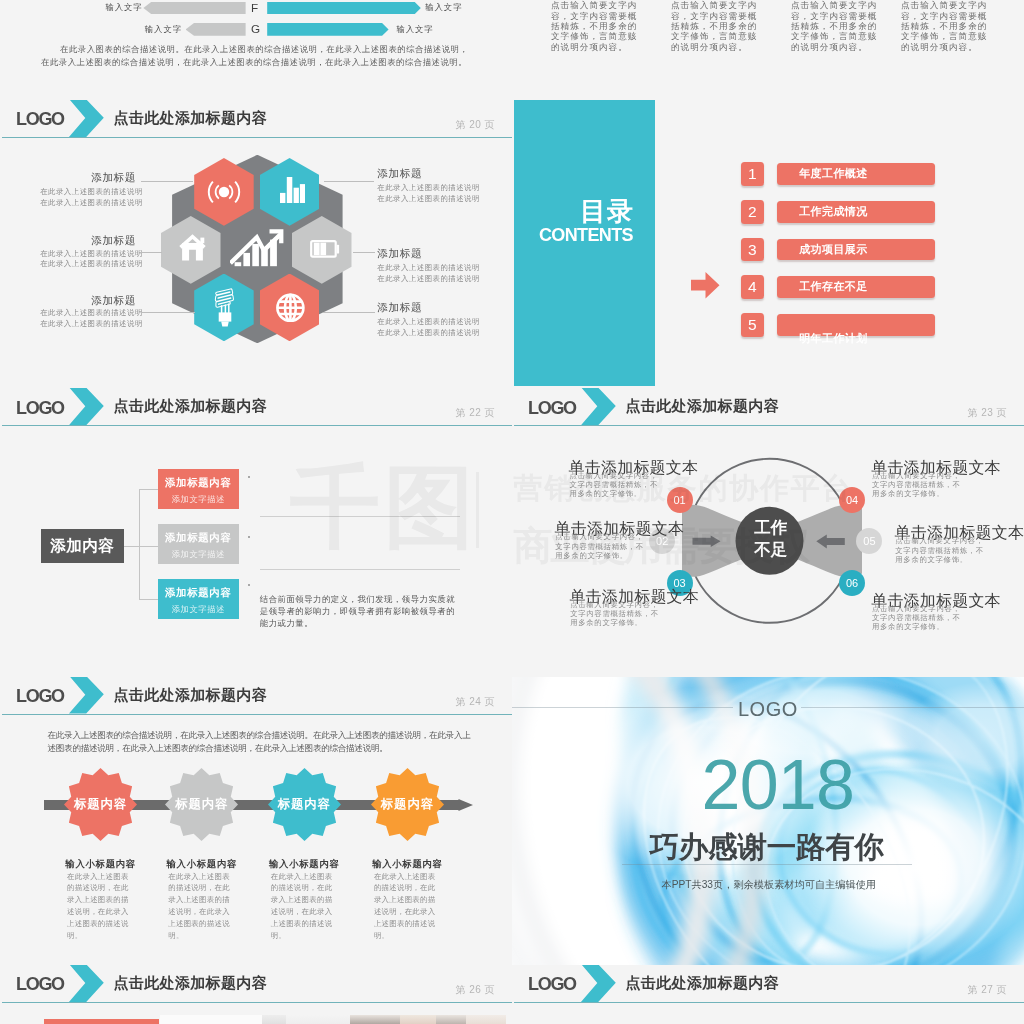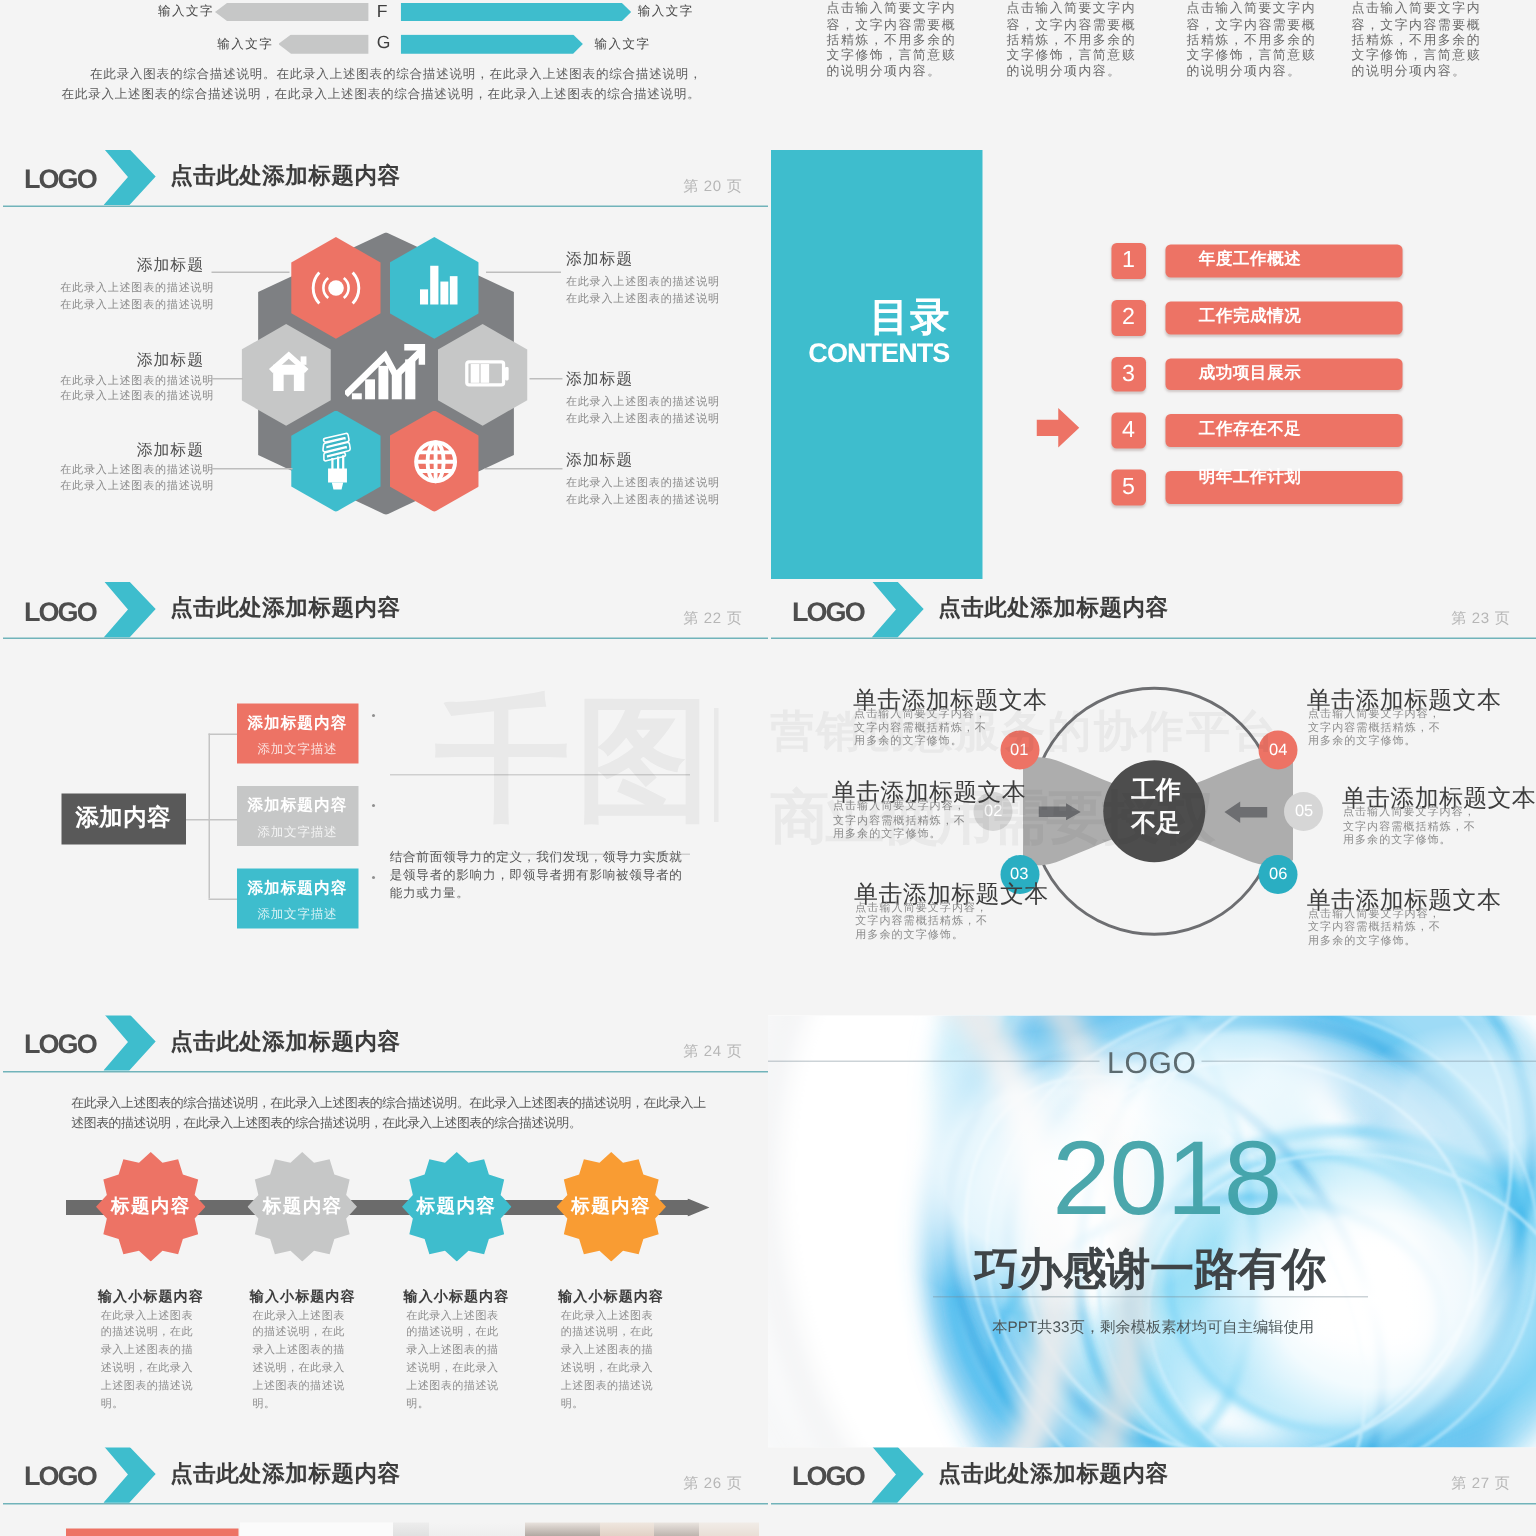--- a/index.html
+++ b/index.html
@@ -211,21 +211,21 @@
   <div class="cnum" style="left:228.6px;top:138px">3</div>
   <div class="cbar" style="left:265.2px;top:138.9px;width:158.2px"></div>
   <div class="cbartext" style="left:287.2px;top:138.9px">成功项目展示</div>
 
   <div class="cnum" style="left:228.6px;top:175.6px">4</div>
   <div class="cbar" style="left:265.2px;top:176.5px;width:158.2px"></div>
   <div class="cbartext" style="left:287.2px;top:176.5px">工作存在不足</div>
 
   <div class="cnum" style="left:228.6px;top:213.2px">5</div>
   <div class="cbar" style="left:265.2px;top:214.1px;width:158.2px"></div>
-  <div class="cbartext" style="left:287.2px;top:208px">明年工作计划</div>
+  <div class="cbartext" style="left:287.2px;top:228px">明年工作计划</div>
 </div>
 
 <div class="slide" style="left:0;top:388.2px">
   <div class="hdr">
     <span class="hdr-logo">LOGO</span>
     <span class="hdr-chev"></span>
     <span class="hdr-title">点击此处添加标题内容</span>
     <span class="hdr-page">第 22 页</span>
   </div>
 
@@ -250,21 +250,21 @@
     <i>添加文字描述</i>
   </div>
 
   <div class="t22bullet" style="left:247.5px;top:87.5px"></div>
   <div class="t22rule" style="left:259.8px;top:128px;width:200px"></div>
 
   <div class="t22bullet" style="left:247.5px;top:147.8px"></div>
   <div class="t22rule" style="left:259.8px;top:180.8px;width:200px"></div>
 
   <div class="t22bullet" style="left:247.5px;top:195.4px"></div>
-  <div class="t22para" style="left:259.8px;top:178px">结合前面领导力的定义，我们发现，领导力实质就是领导者的影响力，即领导者拥有影响被领导者的能力或力量。</div>
+  <div class="t22para" style="left:259.8px;top:206px">结合前面领导力的定义，我们发现，领导力实质就是领导者的影响力，即领导者拥有影响被领导者的能力或力量。</div>
 </div>
 
 <div class="slide" style="left:512px;top:388.2px">
   <div class="hdr">
     <span class="hdr-logo">LOGO</span>
     <span class="hdr-chev"></span>
     <span class="hdr-title">点击此处添加标题内容</span>
     <span class="hdr-page">第 23 页</span>
   </div>
 

